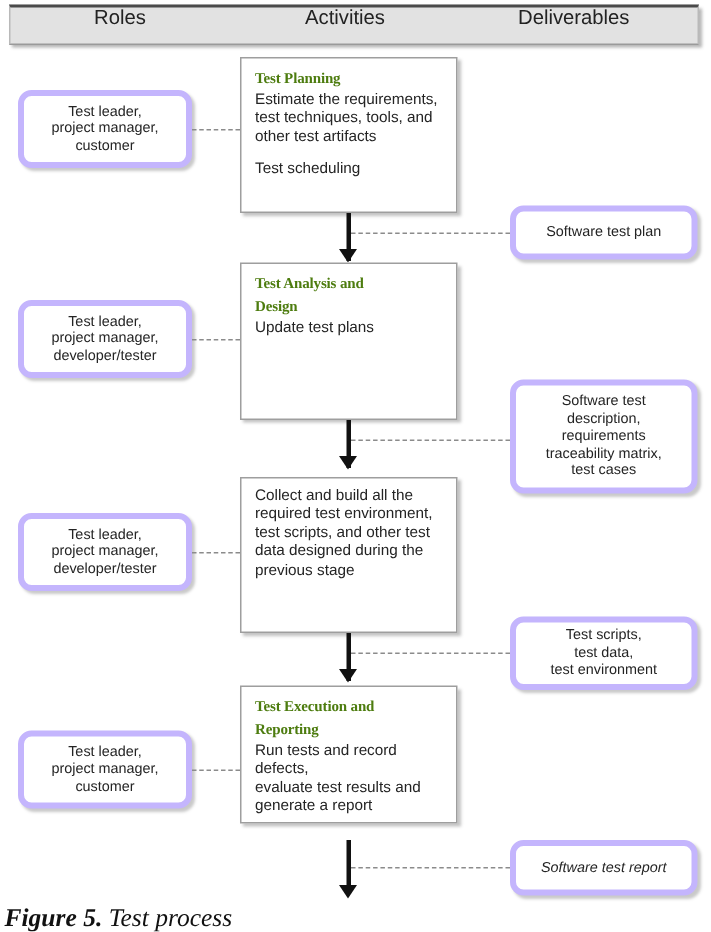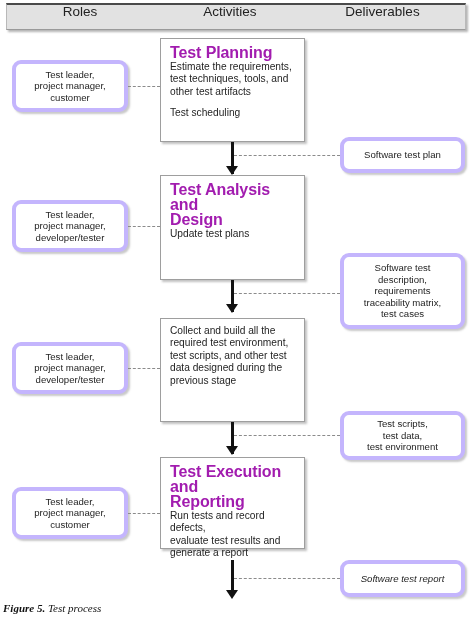--- a/index.html
+++ b/index.html
@@ -46,26 +46,27 @@
   
   .proc-box {
     position: absolute;
     background: #ffffff;
     border: 1px solid #9e9e9e;
     box-shadow: 2px 2px 2px rgba(120,120,120,0.45);
     box-sizing: border-box;
     padding: 6px 8px 4px 9px;
   }
   .proc-title {
-    font-size: 16px;
+    font-size: 10px;
     font-weight: bold;
     line-height: 15px;
-    color: #a21caf;
+    color: #4d7c0f;
     margin: 0 0 1px 0;
     letter-spacing: -0.1px;
+    font-family: Liberation Serif, serif;
   }
   .proc-body {
     font-size: 10.2px;
     line-height: 12.4px;
     color: #242424;
     margin: 0;
     white-space: pre-line;
   }
   .proc-body.spaced { margin-top: 9px; }
 
@@ -109,21 +110,21 @@
     border-right: 6px solid transparent;
     border-top: 9px solid #111111;
   }
 
   
   #caption {
     position: absolute;
     left: 3px;
     top: 602px;
     font-family: "Liberation Serif", serif;
-    font-size: 11px;
+    font-size: 17px;
     color: #111;
     white-space: nowrap;
   }
   #caption .fig-label {
     font-weight: bold;
     font-style: italic;
   }
   #caption .fig-text {
     font-style: italic;
   }

